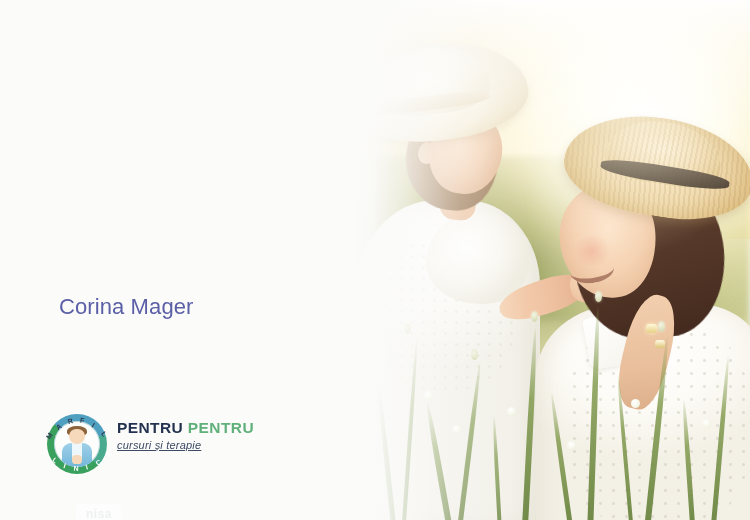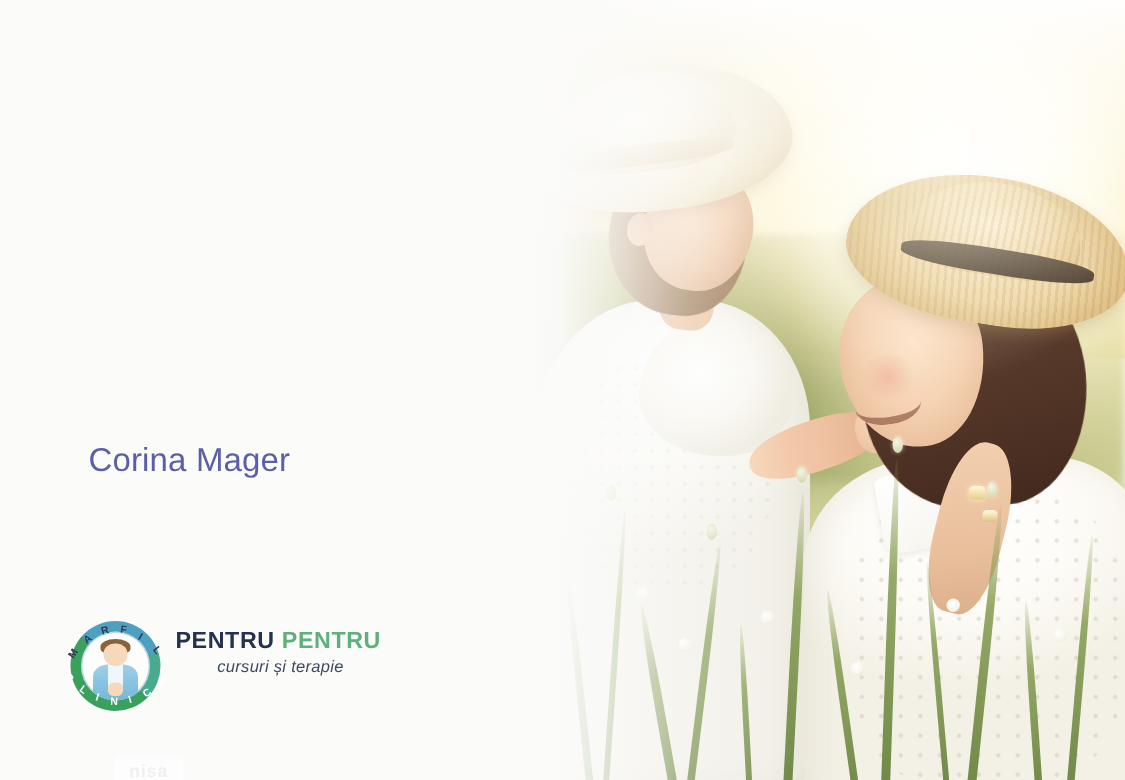--- a/index.html
+++ b/index.html
@@ -311,21 +311,21 @@
   .badge-arc-bot span{position:absolute;transform-origin:50% -150%;}
 
   .logo-text{position:absolute;left:70px;top:6px;width:140px;}
   .logo-name{
     font-size:15.5px;font-weight:700;letter-spacing:.4px;line-height:19px;
     color:#24324f;white-space:nowrap;
   }
   .logo-name .green{color:#5fb07a;}
   .logo-tag{
     font-size:11px;font-style:italic;color:#3c4a63;letter-spacing:.2px;
-    text-align:center;margin-top:2px;white-space:nowrap;
+    text-align:left;margin-top:2px;white-space:nowrap;text-decoration:underline;
   }
 
   
   .watermark{
     position:absolute;left:76px;bottom:-4px;
     font-size:12px;font-weight:700;letter-spacing:.5px;
     color:rgba(120,124,130,.10);
     background:rgba(255,255,255,.55);
     padding:3px 10px;border-radius:4px;
   }

